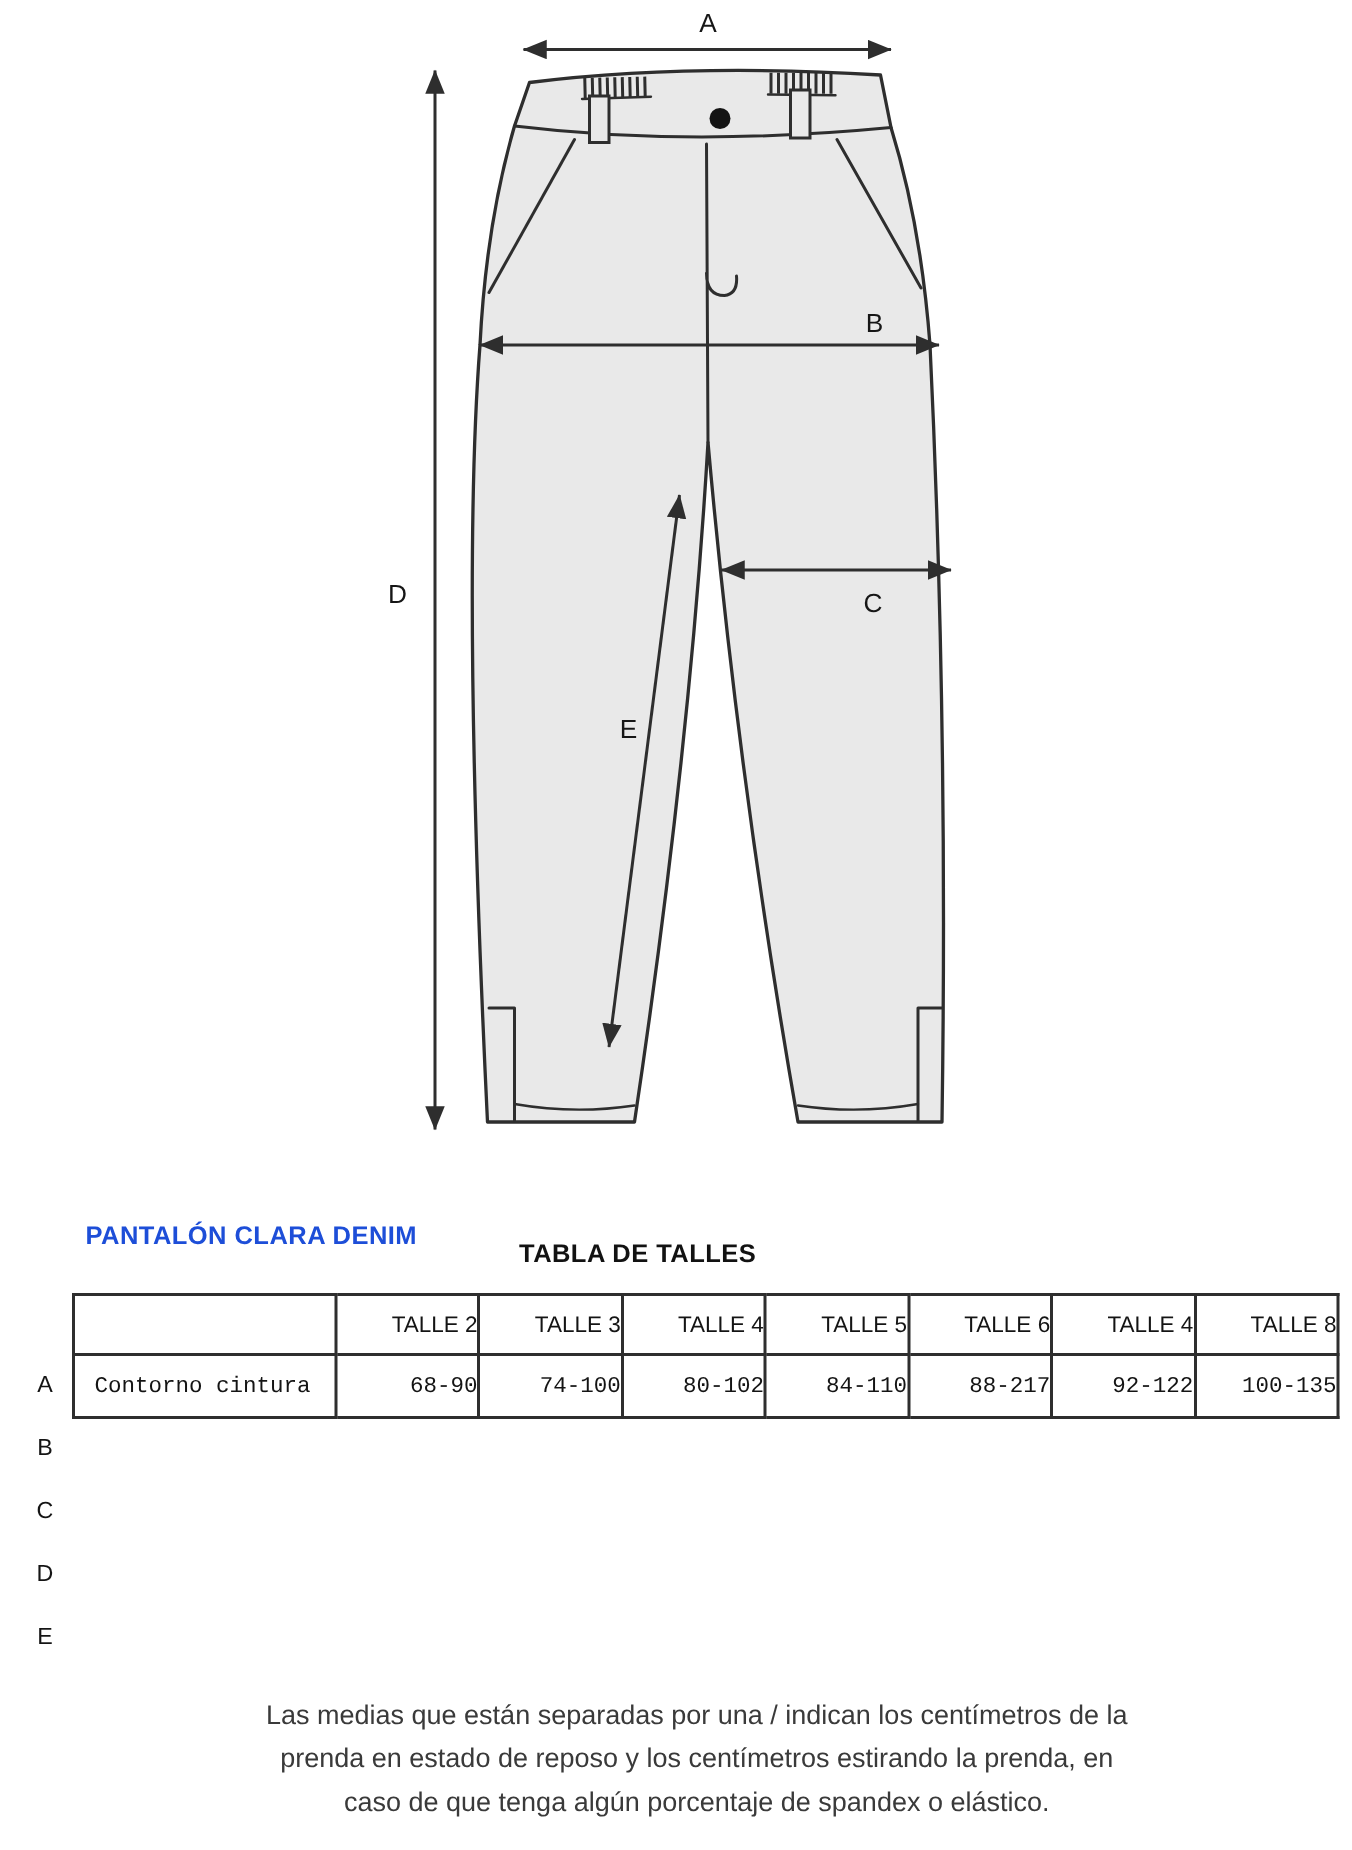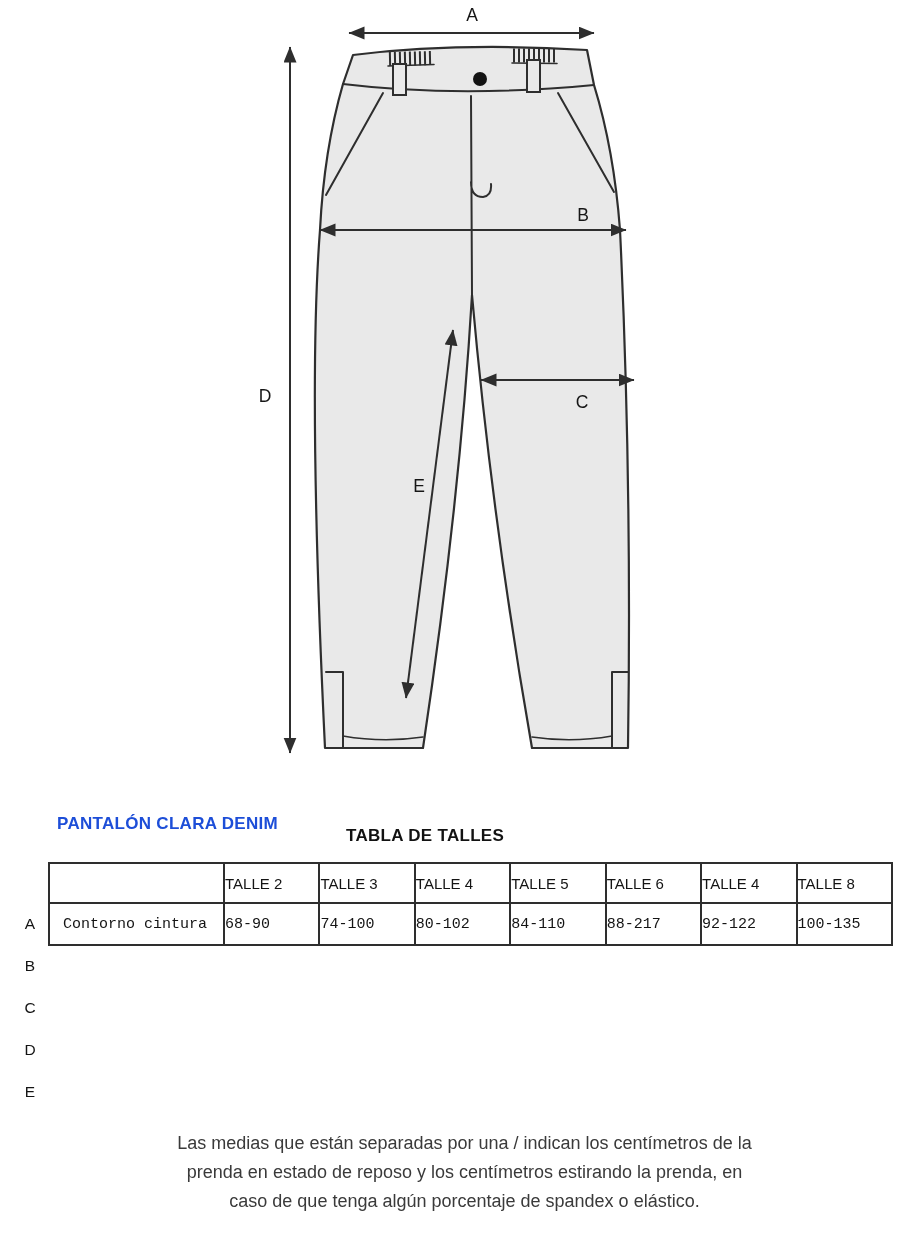--- a/index.html
+++ b/index.html
@@ -22,21 +22,21 @@
   .table-title{position:absolute;left:346px;top:814px;font-size:17px;font-weight:700;
                color:#121212;letter-spacing:.3px;margin-top:12px;}
 
   
   .letter-col{position:absolute;left:16px;top:903px;width:28px;}
   .row-letter{height:42px;display:flex;align-items:center;justify-content:center;
               font-size:15.5px;font-weight:500;color:#141414;}
   table.size-table{position:absolute;left:48px;top:862px;width:845px;
                    border-collapse:collapse;table-layout:fixed;
                    font-size:15px;color:#141414;}
-  .size-table th,.size-table td{border:2px solid #2e2e2e;text-align:left;
+  .size-table th,.size-table td{border:2px solid #2e2e2e;text-align:right;
                                 vertical-align:middle;font-weight:400;padding:0;}
   .size-table thead th{height:38px;}
   .size-table tbody td{height:40px;font-family:Liberation Mono, monospace;}
   .size-table td.measure-cell{text-align:left;padding-left:13px;}
 
   
   .footer-note{position:absolute;left:14px;top:1129px;width:901px;text-align:center;
                font-size:18px;line-height:29px;color:#3a3a3a;}
 </style>
 </head>

